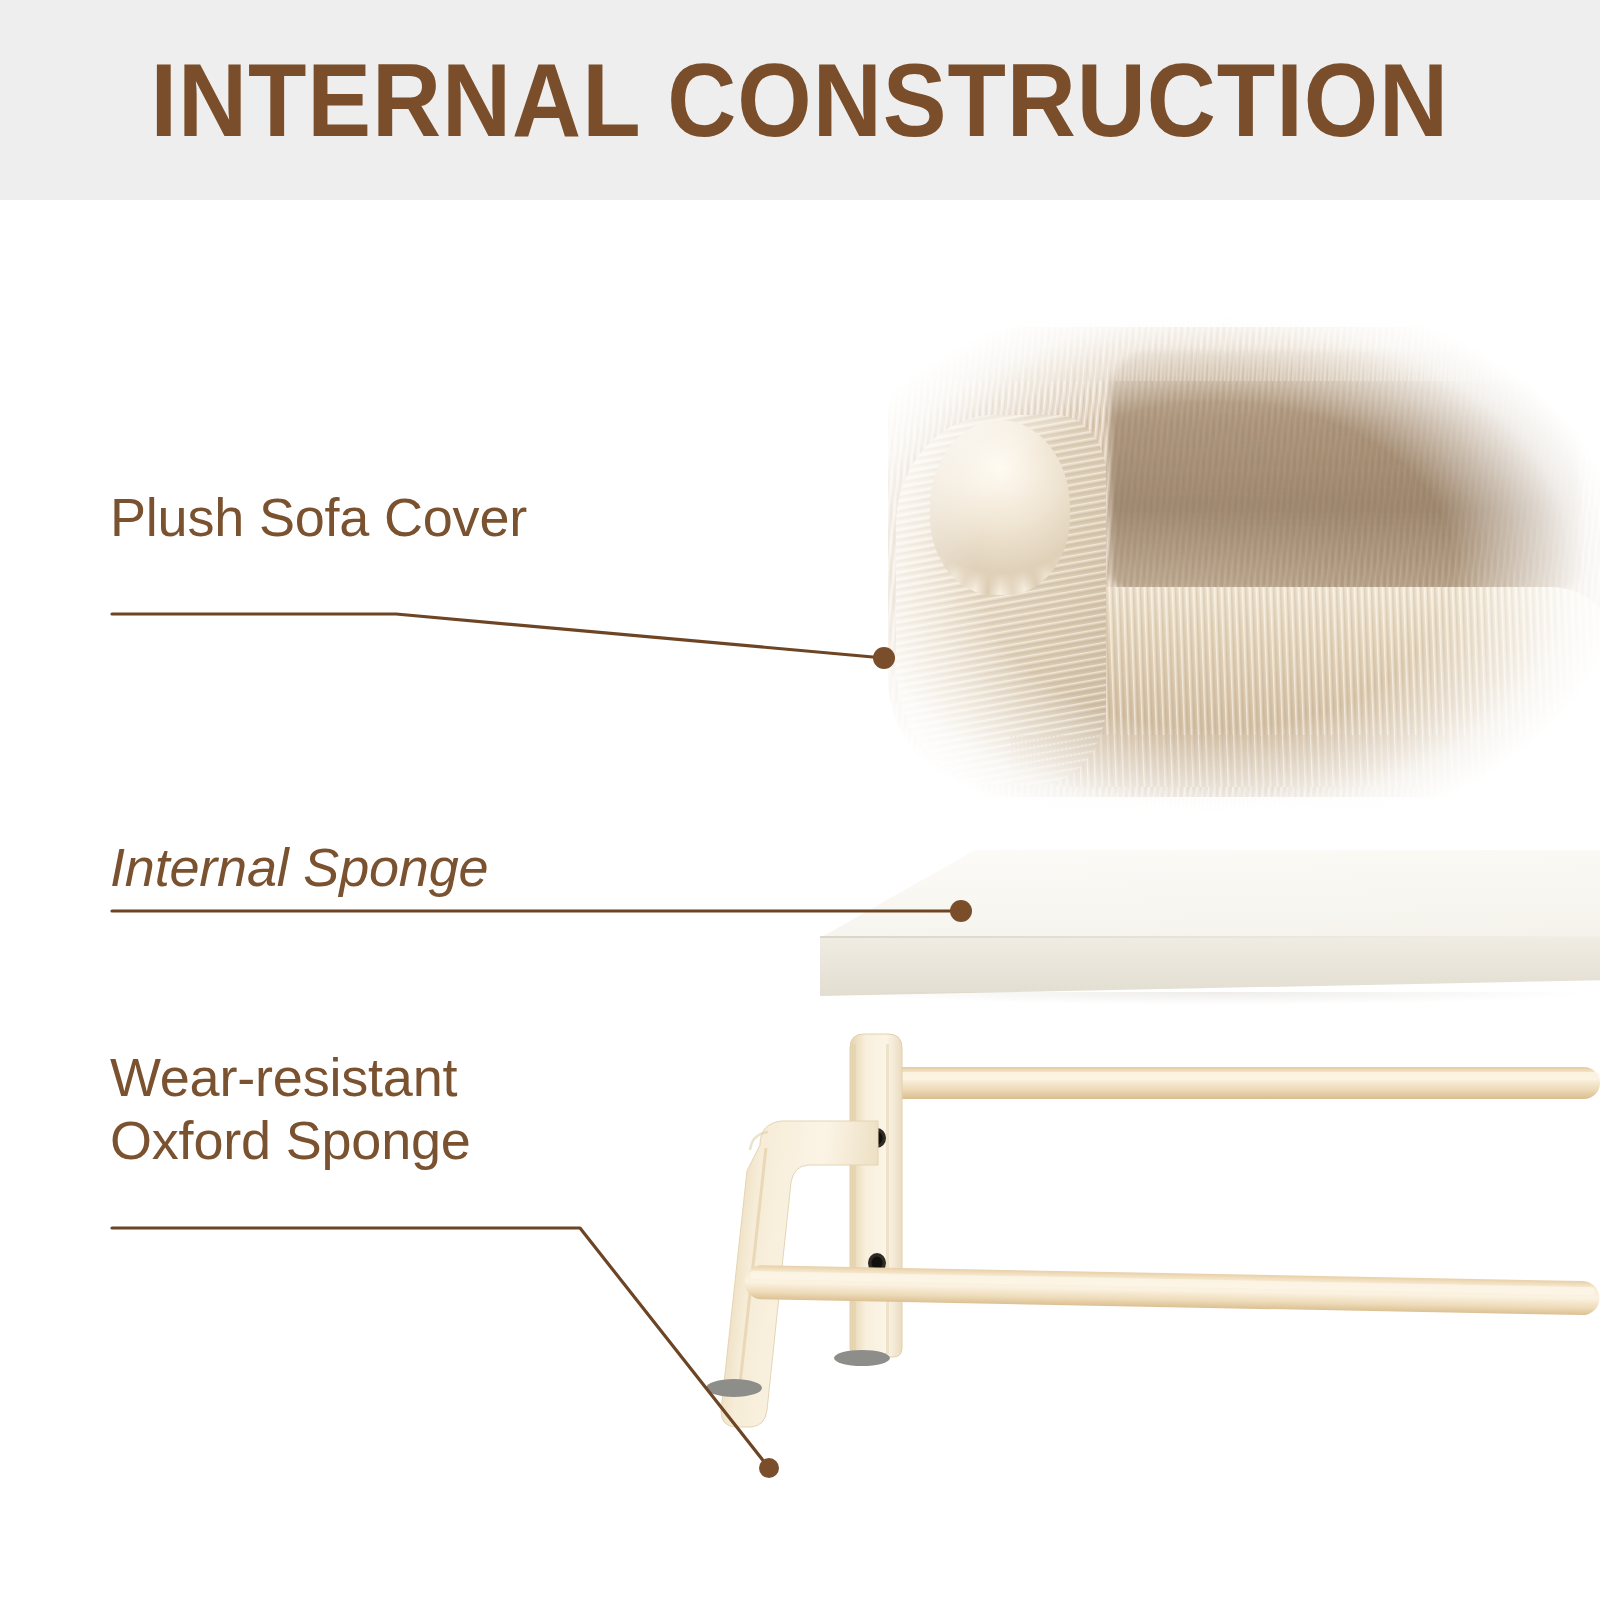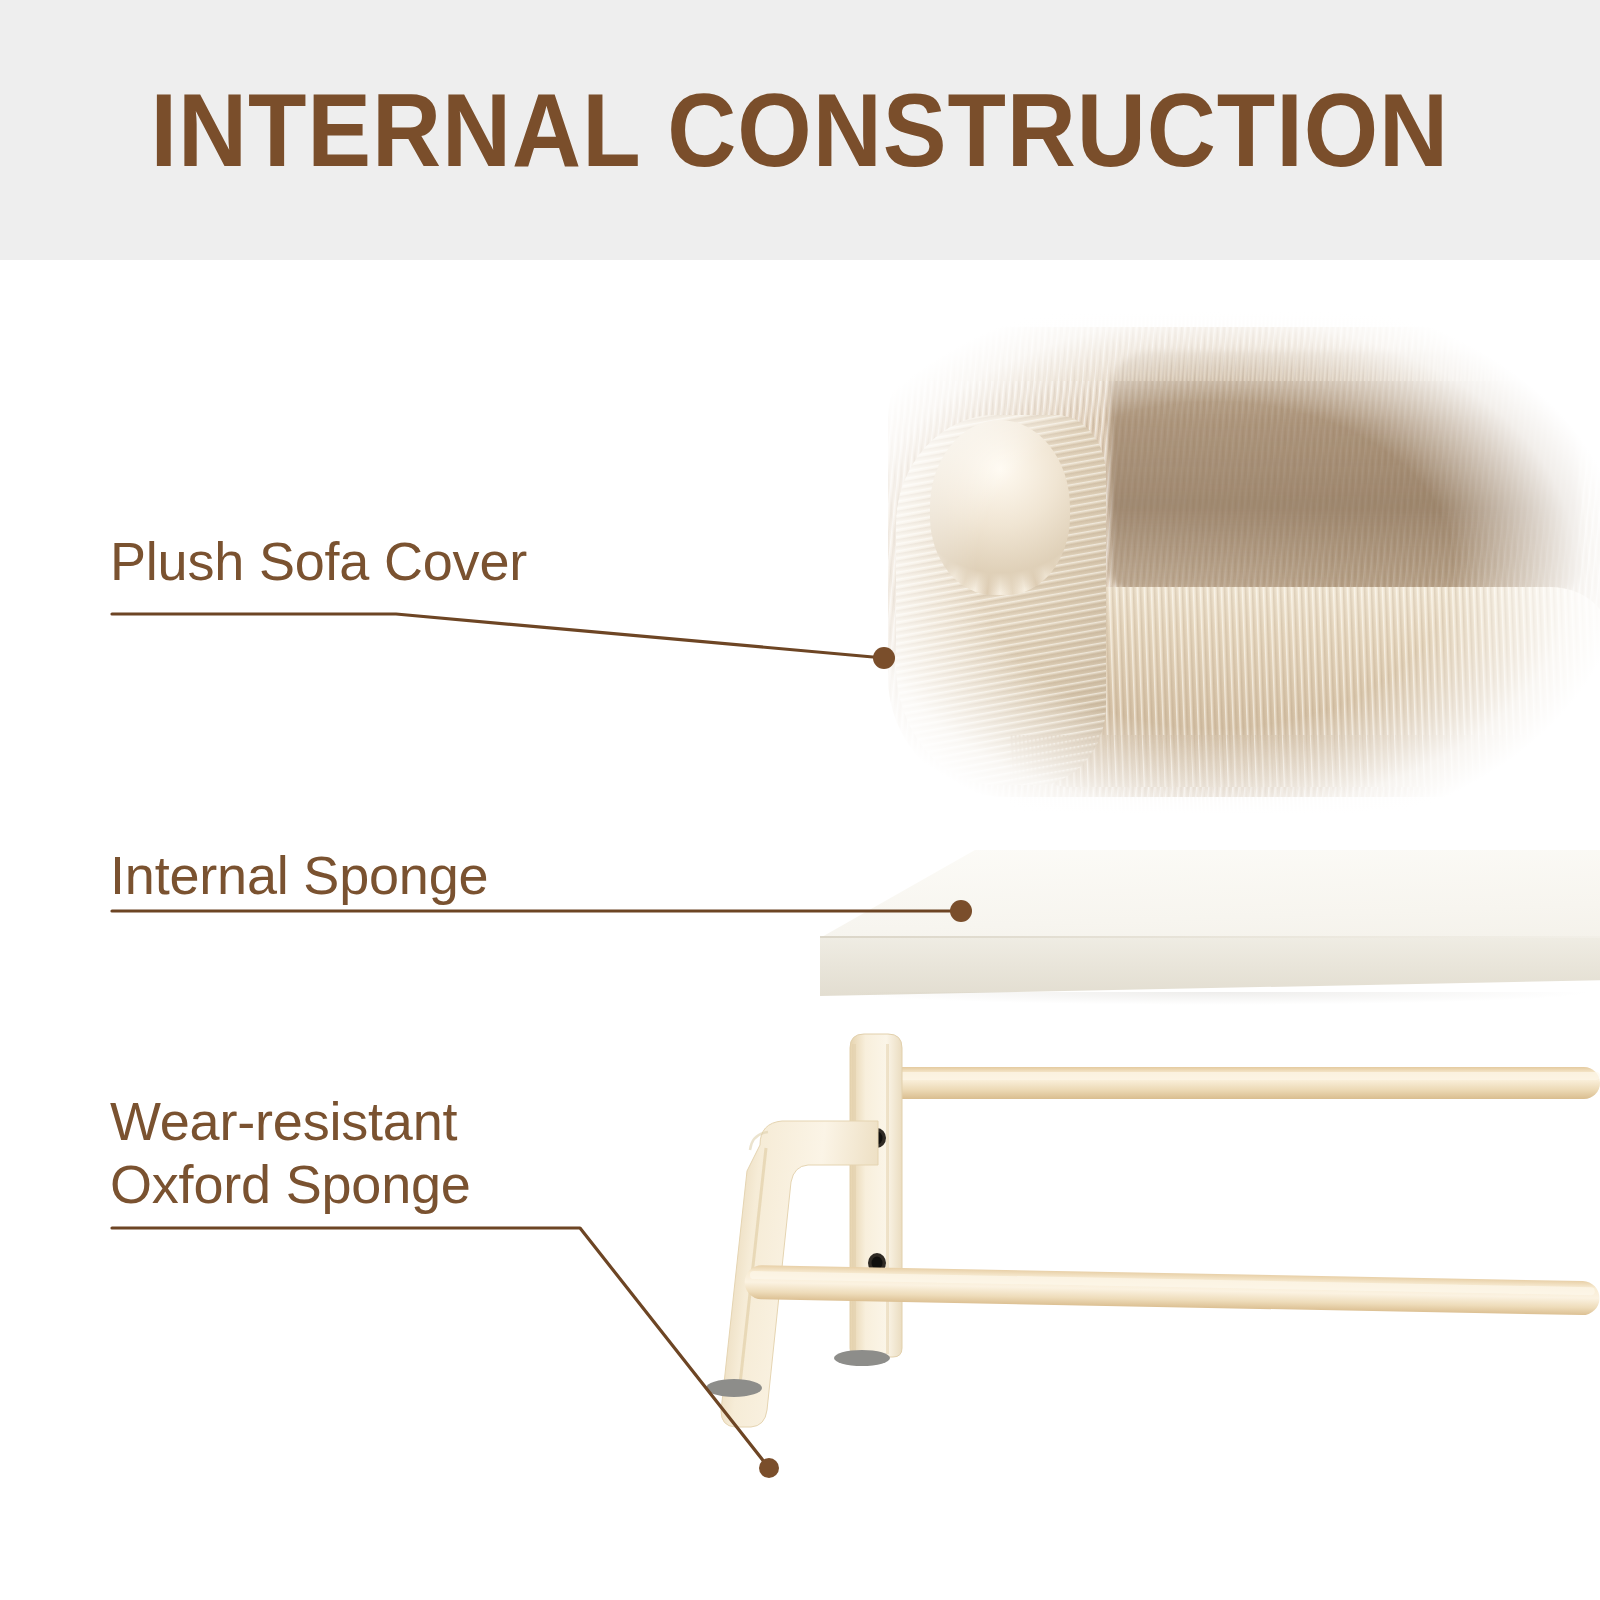--- a/index.html
+++ b/index.html
@@ -18,21 +18,21 @@
     background: #ffffff;
     overflow: hidden;
   }
 
   
   .header-band {
     position: absolute;
     left: 0;
     top: 0;
     width: 1600px;
-    height: 260px;
+    height: 200px;
     background: #eeeeee;
     display: flex;
     align-items: center;
     justify-content: center;
   }
   .header-title {
     font-family: "Liberation Sans", sans-serif;
     font-weight: 700;
     font-size: 104px;
     line-height: 1;
@@ -289,24 +289,23 @@
     position: absolute;
   }
   .callout-text {
     font-family: "Liberation Sans", sans-serif;
     font-weight: 400;
     font-size: 54px;
     line-height: 1.16;
     color: #7a5230;
     white-space: pre-line;
     letter-spacing: -0.2px;
-    margin-top: 44px;
   }
   #callout-plush   { left: 110px; top: 486px; }
-  #callout-sponge  { left: 110px; top: 800px; }
+  #callout-sponge  { left: 110px; top: 836px; font-style: italic; }
   #callout-oxford  { left: 110px; top: 1046px; }
 
   #leader-svg {
     position: absolute;
     left: 0;
     top: 0;
     width: 1600px;
     height: 1600px;
     pointer-events: none;
   }

